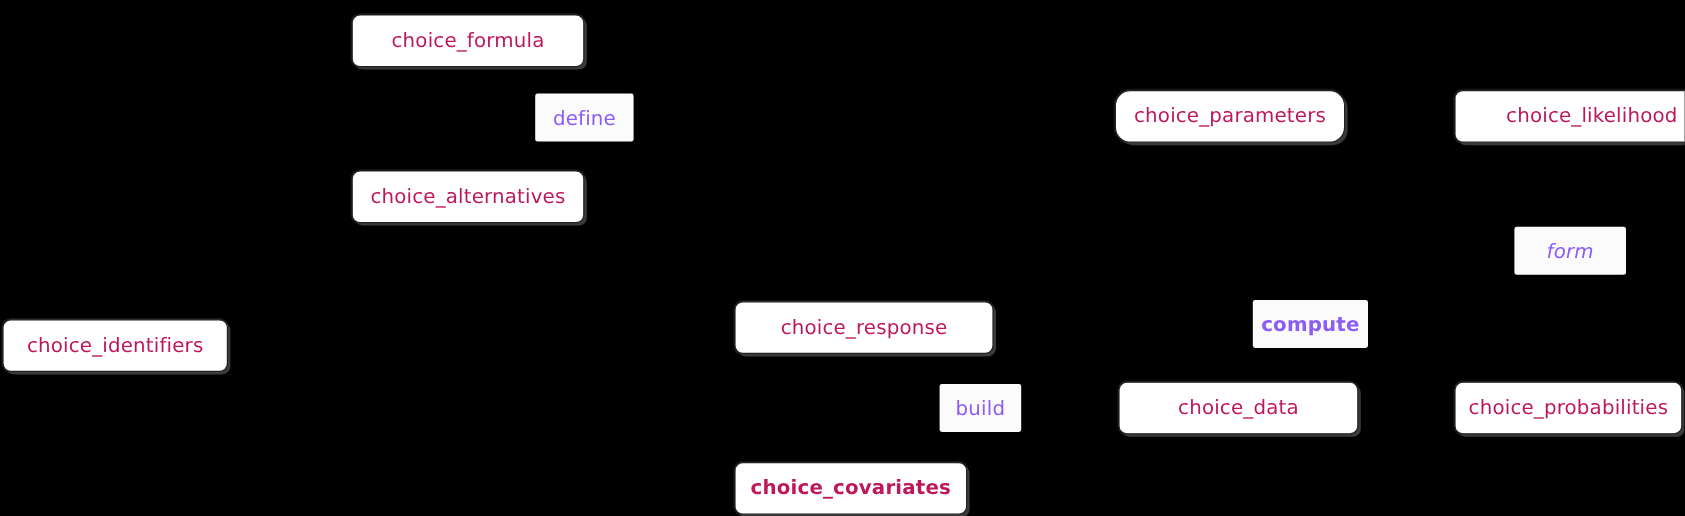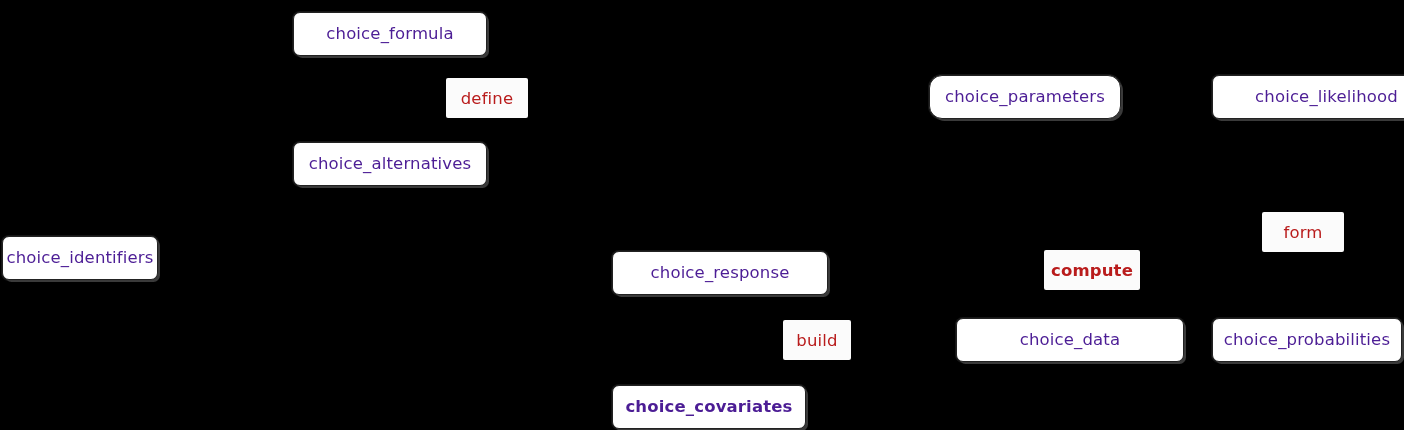--- a/index.html
+++ b/index.html
@@ -14,21 +14,21 @@
     background: #000000;
     overflow: hidden;
     font-family: "DejaVu Sans", "Liberation Sans", sans-serif;
   }
 
   
   .node {
     position: absolute;
     box-sizing: border-box;
     background: #ffffff;
-    color: #4c1d95;
+    color: #be185d;
     border: 1.6px solid #222222;
     border-radius: 7px;
     display: flex;
     align-items: center;
     justify-content: center;
     font-size: 16.5px;
     letter-spacing: 0.15px;
     white-space: nowrap;
     box-shadow: 2.5px 2.5px 0 -0.5px #3a3a3a,
                 0 0 0 1px rgba(40,40,40,0.55);
@@ -38,21 +38,21 @@
     display: block;
     line-height: 1;
     padding: 0 8px;
   }
 
   
   .edge-label {
     position: absolute;
     box-sizing: border-box;
     background: #fbfbfb;
-    color: #b91c1c;
+    color: #8b5cf6;
     display: flex;
     align-items: center;
     justify-content: center;
     font-size: 16.5px;
     letter-spacing: 0.15px;
     white-space: nowrap;
     border-radius: 2px;
     z-index: 4;
   }
 
@@ -96,40 +96,40 @@
   </div>
   <div class="node" style="left: 929px; top: 75px; width: 192px; height: 44px; border-radius: 13px;">
     <span class="node-label">choice_parameters</span>
   </div>
   <div class="node" style="left: 1212px; top: 75px; width: 229px; height: 44px; text-align: center;">
     <span class="node-label">choice_likelihood</span>
   </div>
   <div class="node" style="left: 293px; top: 142px; width: 194px; height: 44px;">
     <span class="node-label">choice_alternatives</span>
   </div>
-  <div class="node" style="left: 2px; top: 236px; width: 156px; height: 44px;">
+  <div class="node" style="left: 2px; top: 266px; width: 188px; height: 44px;">
     <span class="node-label">choice_identifiers</span>
   </div>
   <div class="node" style="left: 612px; top: 251px; width: 216px; height: 44px;">
     <span class="node-label">choice_response</span>
   </div>
-  <div class="node" style="left: 932px; top: 318px; width: 228px; height: 44px; margin-left: 24px;">
+  <div class="node" style="left: 932px; top: 318px; width: 200px; height: 44px;">
     <span class="node-label">choice_data</span>
   </div>
   <div class="node" style="left: 1212px; top: 318px; width: 190px; height: 44px;">
     <span class="node-label">choice_probabilities</span>
   </div>
   <div class="node" style="left: 612px; top: 385px; width: 194px; height: 44px; font-weight: bold;">
     <span class="node-label">choice_covariates</span>
   </div>
 
   <div class="edge-label" style="left: 446px; top: 78px; width: 82px; height: 40px;">
     <span>define</span>
   </div>
-  <div class="edge-label" style="left: 1262px; top: 212px; width: 82px; height: 40px;">
+  <div class="edge-label" style="left: 1262px; top: 189px; width: 93px; height: 40px; font-style: italic;">
     <span>form</span>
   </div>
   <div class="edge-label" style="left: 1044px; top: 250px; width: 96px; height: 40px; font-weight: bold;">
     <span>compute</span>
   </div>
   <div class="edge-label" style="left: 783px; top: 320px; width: 68px; height: 40px;">
     <span>build</span>
   </div>
 
 </div>

